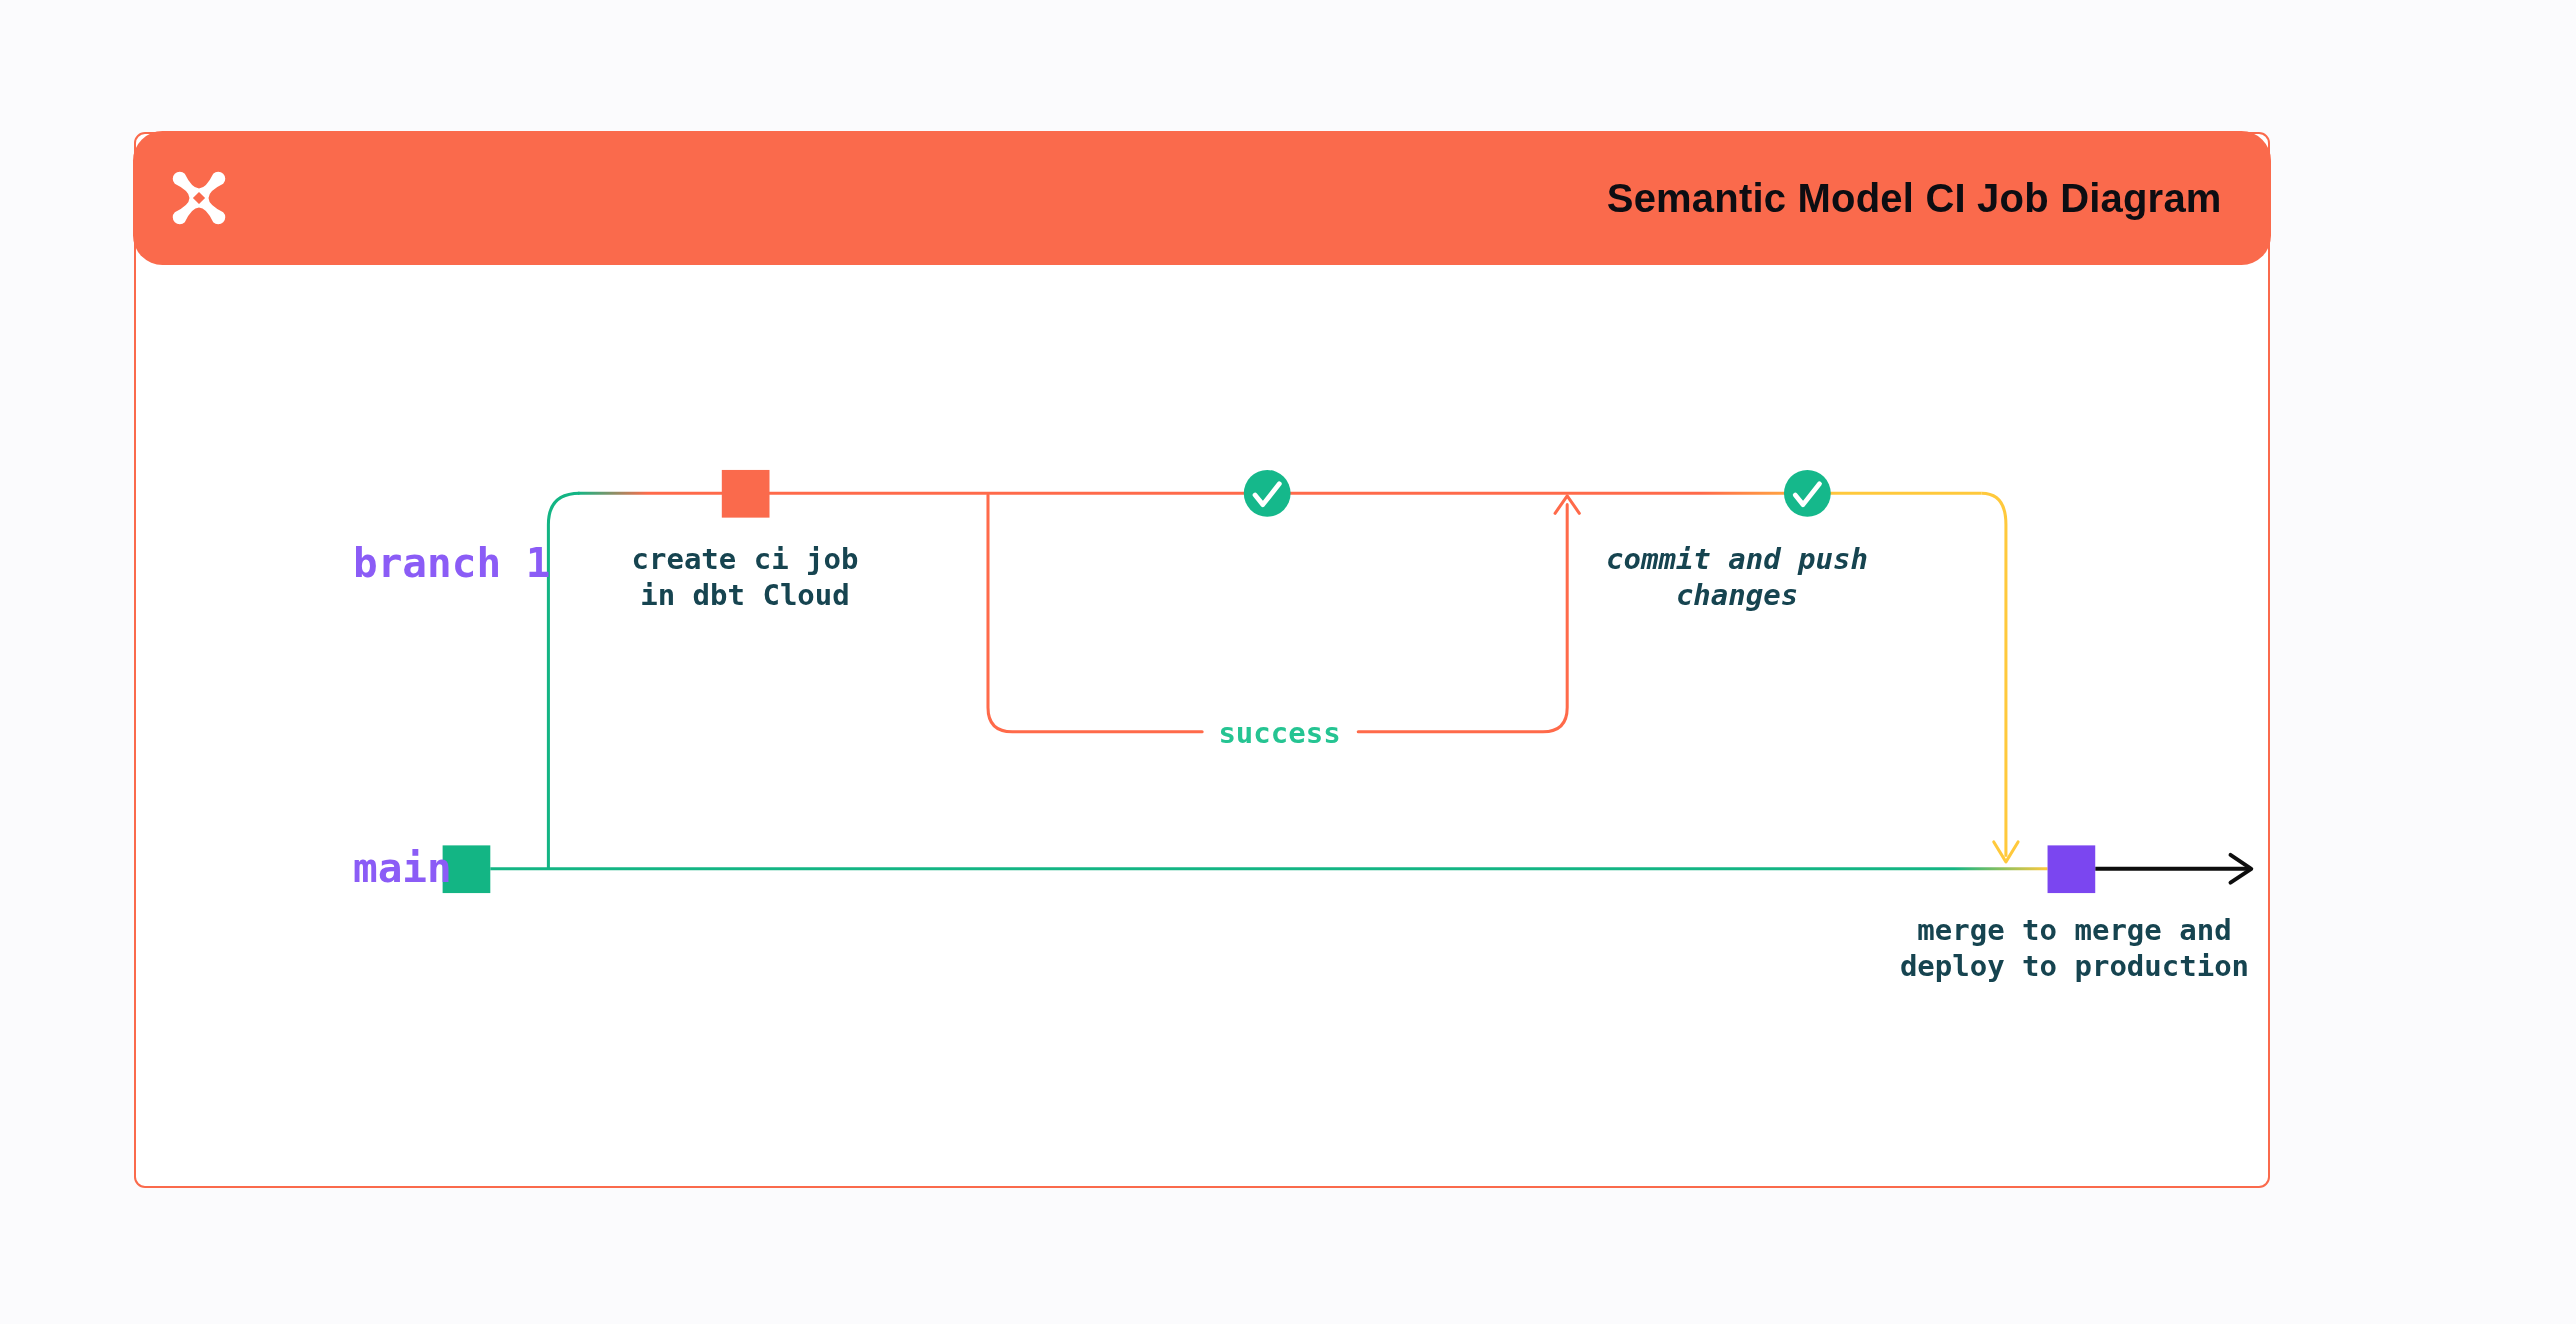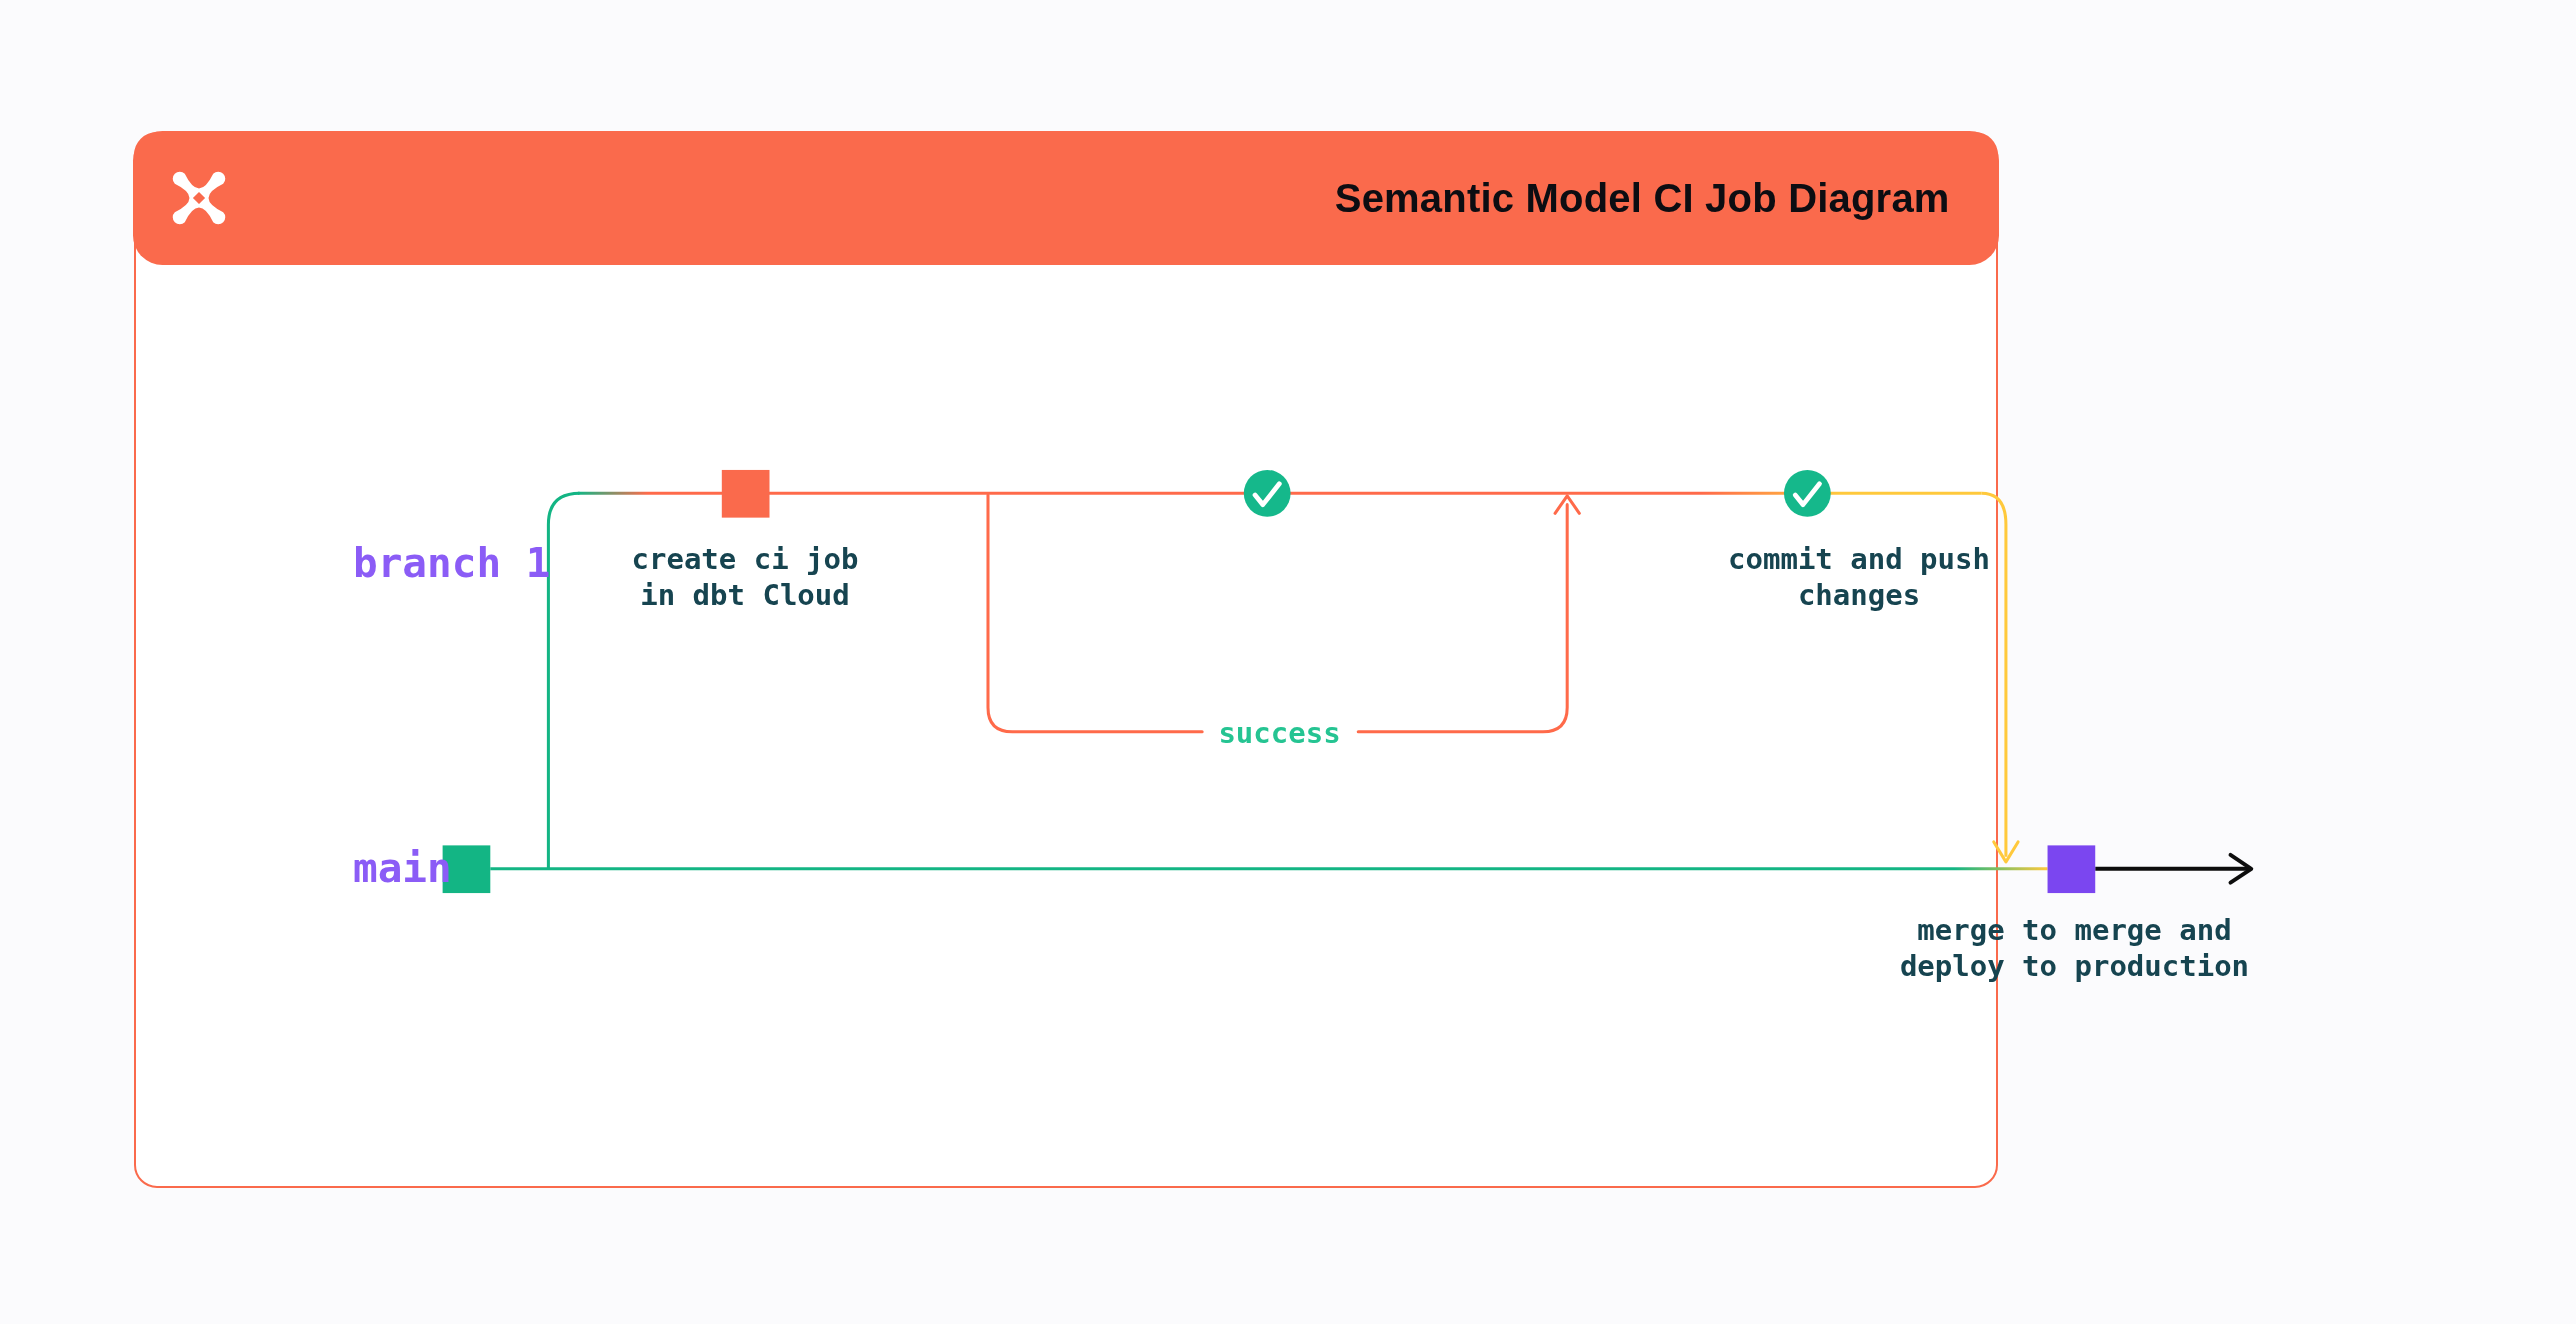--- a/index.html
+++ b/index.html
@@ -1,19 +1,19 @@
 <!DOCTYPE html>
 <html style="font-size:14px"><head>
 <meta charset="utf-8">
 <style>
   html,body{margin:0;padding:0;background:#FBFBFD;}
   #page{position:relative;width:2576px;height:1324px;background:#FBFBFD;overflow:hidden;
         font-family:"DejaVu Sans Mono","Liberation Mono",monospace;}
-  .card{position:absolute;left:134px;top:132px;width:1864px;height:1056px;
-        background:#ffffff;border:2.6px solid #FA6A4C;border-radius:23px;box-sizing:border-box;}
+  .card{position:absolute;left:134px;top:132px;width:2136px;height:1056px;
+        background:#ffffff;border:2.6px solid #FA6A4C;border-radius:11px;box-sizing:border-box;}
   .header{position:absolute;left:-2.6px;top:-2.6px;width:calc(100% + 5.2px);height:134px;
           background:#FA6A4C;border-radius:29.5px;display:flex;align-items:center;box-sizing:border-box;}
   .logo{position:absolute;left:34px;top:35px;width:64px;height:64px;}
   .title{position:absolute;right:49px;top:0;height:134px;display:flex;align-items:center;
          font-family:"Liberation Sans","DejaVu Sans",sans-serif;font-weight:bold;
          font-size:40px;color:#0D0D12;letter-spacing:0.2px;}
   svg.diagram{position:absolute;left:0;top:0;width:2576px;height:1324px;}
   .lbl{position:absolute;text-align:center;font-weight:bold;color:#164450;
        font-size:29px;line-height:36px;white-space:pre-line;}
   .branchlbl{position:absolute;font-weight:bold;color:#8b5cf6;font-size:41px;line-height:49px;white-space:nowrap;margin-left:30px;}
@@ -88,20 +88,20 @@
       <circle cx="2084" cy="569" r="27" fill="#15B88B"></circle>
       <path d="M 2070 571 L 2079 582 L 2098 558" fill="none" stroke="#ffffff" stroke-width="5.5" stroke-linecap="round" stroke-linejoin="round"></path>
     </g>
   </svg>
 
   <div class="branchlbl" style="left:323px;top:539px;">branch 1</div>
   <div class="branchlbl" style="left:323px;top:844px;">main</div>
 
   <div class="lbl" style="left:528px;top:541px;width:434px;">create ci job
 in dbt Cloud</div>
-  <div class="lbl" style="left:1642px;top:541px;width:434px;">commit and push
+  <div class="lbl" style="left:1520px;top:541px;width:434px;font-style:italic;">commit and push
 changes</div>
   <div class="lbl" style="left:1836px;top:912px;width:477px;">merge to merge and
 deploy to production</div>
   <div class="success" style="left:1193px;top:715px;width:173px;text-align:center;">success</div>
 
 </div>
 
 
 </body></html>

